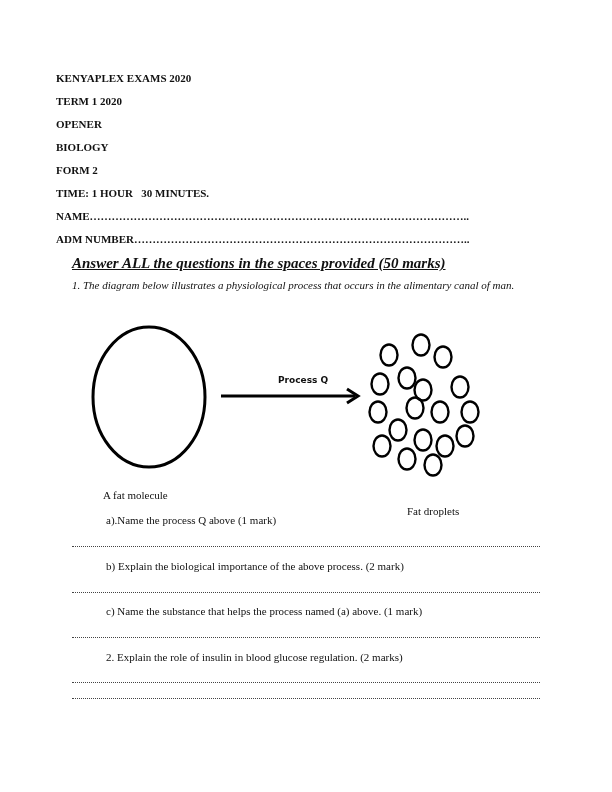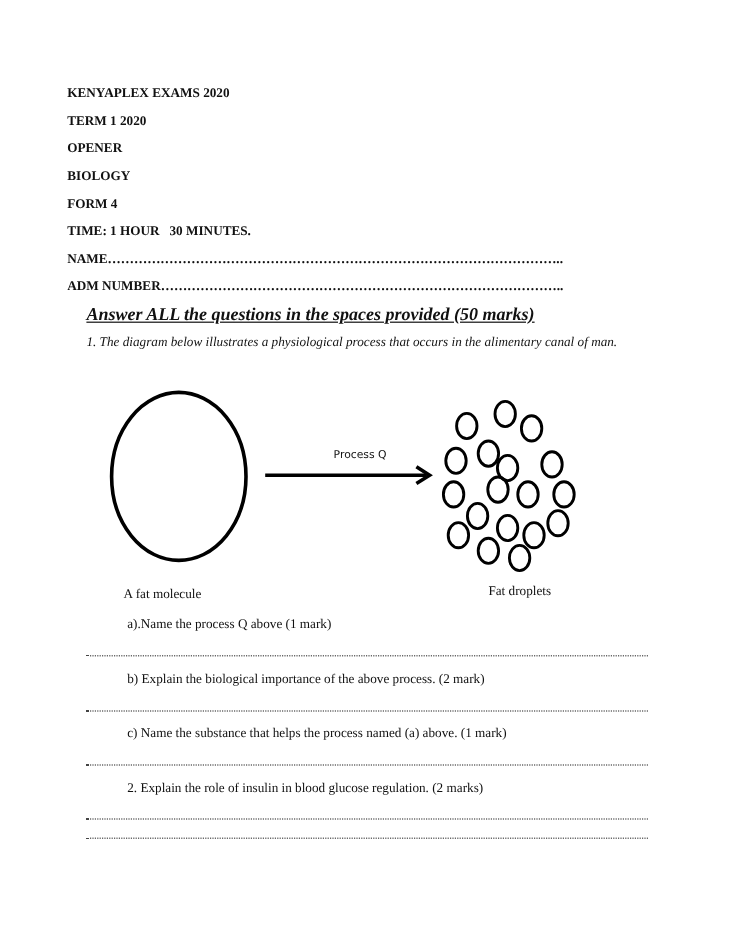--- a/index.html
+++ b/index.html
@@ -6,31 +6,31 @@
   body { width: 612px; height: 792px; position: relative; overflow: hidden;
          font-family: "Liberation Serif", serif; color: #111; }
   .hdr { position: absolute; left: 56px; font-weight: bold; font-size: 11px; white-space: nowrap; }
   .instr { position: absolute; left: 72px; top: 255px; font-weight: bold; font-style: italic;
            text-decoration: underline; font-size: 15px; }
   .para { position: absolute; left: 72px; width: 470px; font-size: 11px; line-height: 14px; font-style: italic; }
   .q { position: absolute; left: 72px; font-size: 11px; white-space: nowrap; margin-left: 34px; }
   .dots { position: absolute; left: 72px; width: 468px; height: 0; border-top: 1px dotted #444; }
   .lbl { position: absolute; font-size: 11px; white-space: nowrap; }
   .procq { position: absolute; left: 258px; top: 375px; font-family: "DejaVu Sans", sans-serif;
-           font-weight: normal; font-size: 9px; padding-left: 20px; }
+           font-weight: bold; font-size: 9px; padding-left: 20px; }
   svg.diag { position: absolute; left: 0; top: 0; }
 </style>
 </head>
 <body>
 
 <div class="hdr" style="top:72px">KENYAPLEX EXAMS 2020</div>
 <div class="hdr" style="top:95px">TERM 1 2020</div>
 <div class="hdr" style="top:118px">OPENER</div>
 <div class="hdr" style="top:141px">BIOLOGY</div>
-<div class="hdr" style="top:164px">FORM 4</div>
+<div class="hdr" style="top:164px">FORM 2</div>
 <div class="hdr" style="top:187px; white-space:pre">TIME: 1 HOUR   30 MINUTES.</div>
 <div class="hdr" style="top:210px; width:468px; overflow:hidden">NAME…………………………………………………………………………………………..</div>
 <div class="hdr" style="top:233px; width:462px; overflow:hidden">ADM NUMBER………………………………………………………………………………..</div>
 
 <div class="instr">Answer ALL the questions in the spaces provided (50 marks)</div>
 
 <div class="para" style="top:278px">1. The diagram below illustrates a physiological process that occurs in the alimentary canal of man.</div>
 
 <svg class="diag" width="612" height="792" viewBox="0 0 612 792">
   <ellipse cx="149" cy="397" rx="56" ry="70" fill="none" stroke="#000" stroke-width="3"></ellipse>
@@ -53,21 +53,21 @@
     <ellipse cx="423" cy="440" rx="8.5" ry="10.5"></ellipse>
     <ellipse cx="445" cy="446" rx="8.5" ry="10.5"></ellipse>
     <ellipse cx="465" cy="436" rx="8.5" ry="10.5"></ellipse>
     <ellipse cx="407" cy="459" rx="8.5" ry="10.5"></ellipse>
     <ellipse cx="433" cy="465" rx="8.5" ry="10.5"></ellipse>
   </g>
 </svg>
 
 <div class="procq">Process Q</div>
 <div class="lbl" style="left:103px; top:489px">A fat molecule</div>
-<div class="lbl" style="left:407px; top:487px">Fat droplets</div>
+<div class="lbl" style="left:407px; top:505px">Fat droplets</div>
 
 <div class="q" style="top:514px">a).Name the process Q above (1 mark)</div>
 <div class="dots" style="top:546px"></div>
 
 <div class="q" style="top:560px">b) Explain the biological importance of the above process. (2 mark)</div>
 <div class="dots" style="top:592px"></div>
 
 <div class="q" style="top:605px">c) Name the substance that helps the process named (a) above. (1 mark)</div>
 <div class="dots" style="top:637px"></div>
 

